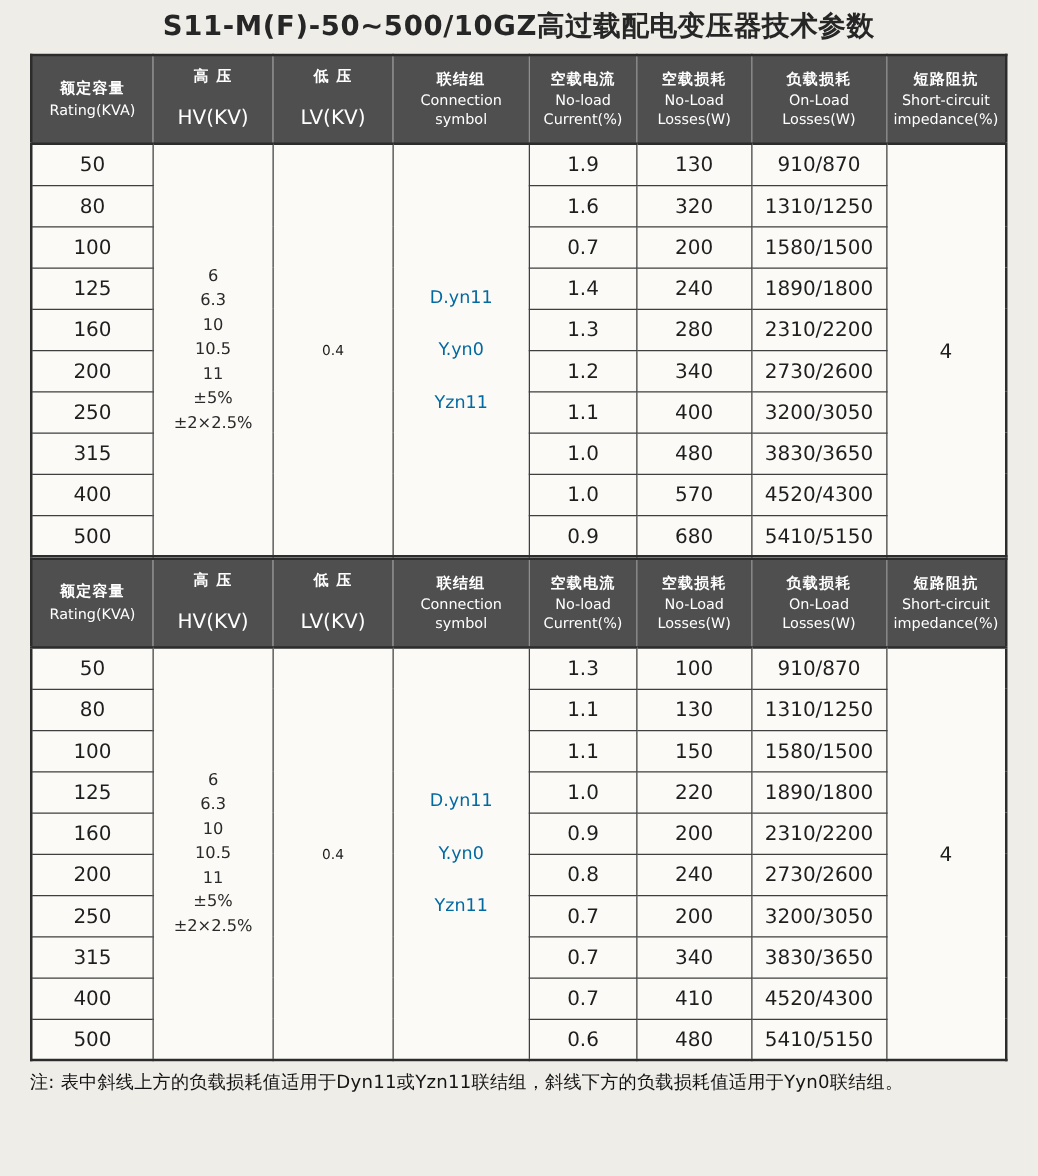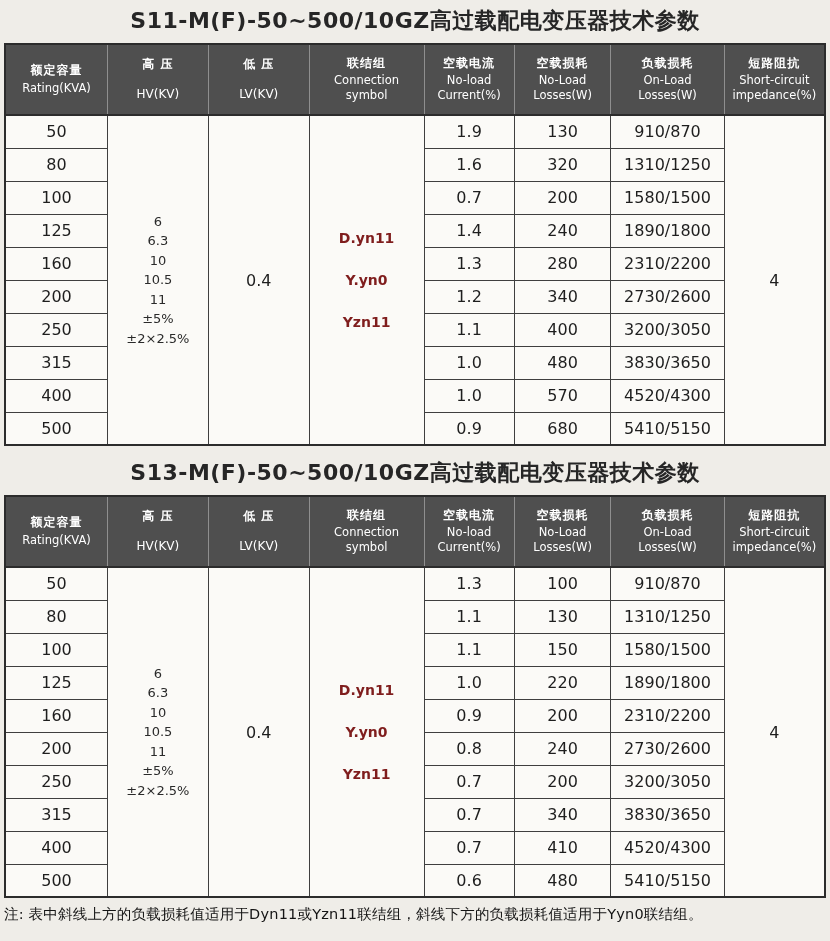--- a/index.html
+++ b/index.html
@@ -5,21 +5,21 @@
   * { box-sizing: border-box; }
   html, body { margin: 0; padding: 0; }
   body {
     width: 830px;
     height: 941px;
     background: #efede8;
     font-family: "DejaVu Sans", "Liberation Sans", sans-serif;
     color: #1d1d1d;
     overflow: hidden;
   }
-  .page { padding: 4px 4px 0; }
+  .page { padding: 4px 24px 0; }
   .tbl-title {
     margin: 2px 0 7px;
     text-align: center;
     font-size: 22px;
     font-weight: bold;
     color: #262626;
     letter-spacing: 0.5px;
   }
   .tbl-block.second .tbl-title { margin-top: 12px; }
   table.spec-table {
@@ -35,34 +35,34 @@
     height: 71px;
     padding: 4px 2px;
     border-right: 1px solid #8f8f8f;
     border-bottom: 2px solid #2c2c2c;
     vertical-align: middle;
     font-weight: normal;
   }
   thead th:last-child { border-right: 1px solid #2c2c2c; }
   .th-zh { font-size: 12px; font-weight: bold; letter-spacing: 1px; line-height: 1.2; }
   .th-en { font-size: 11.5px; line-height: 1.3; margin-top: 3px; }
-  .th-en.large { font-size: 12px; margin-top: 16px; }
+  .th-en.large { font-size: 16px; margin-top: 16px; }
   tbody td {
     border: 1px solid #3f3f3f;
     text-align: center;
     vertical-align: middle;
     height: 33px;
     font-size: 16px;
     padding: 0 2px;
     color: #1e1e1e;
     background: #fbfaf7;
   }
   td.cell-hv { font-size: 13px; line-height: 1.5; color: #2a2a2a; }
-  td.cell-lv { font-size: 16px; }
-  td.cell-conn { font-size: 14px; color: #7f1d1d; font-weight: bold; }
+  td.cell-lv { font-size: 11px; }
+  td.cell-conn { font-size: 14px; color: #0369a1; }
   td.cell-conn .line { padding: 13px 0; }
   td.cell-imp { font-size: 16px; }
   .footnote {
     margin: 7px 0 0 0;
     font-size: 14.5px;
     color: #141414;
     letter-spacing: 0.2px;
     white-space: nowrap;
   }
 </style>
@@ -195,21 +195,20 @@
             <td>500</td>
             <td>0.9</td>
             <td>680</td>
             <td>5410/5150</td>
           </tr>
         </tbody>
     </table>
   </section>
 
   <section class="tbl-block second">
-    <h1 class="tbl-title">S13-M(F)-50~500/10GZ高过载配电变压器技术参数</h1>
     <table class="spec-table">
       <colgroup>
         <col style="width:12.5%">
           <col style="width:12.3%">
           <col style="width:12.3%">
           <col style="width:14.0%">
         <col style="width:11.0%">
           <col style="width:11.8%">
           <col style="width:13.8%">
           <col style="width:12.3%">

